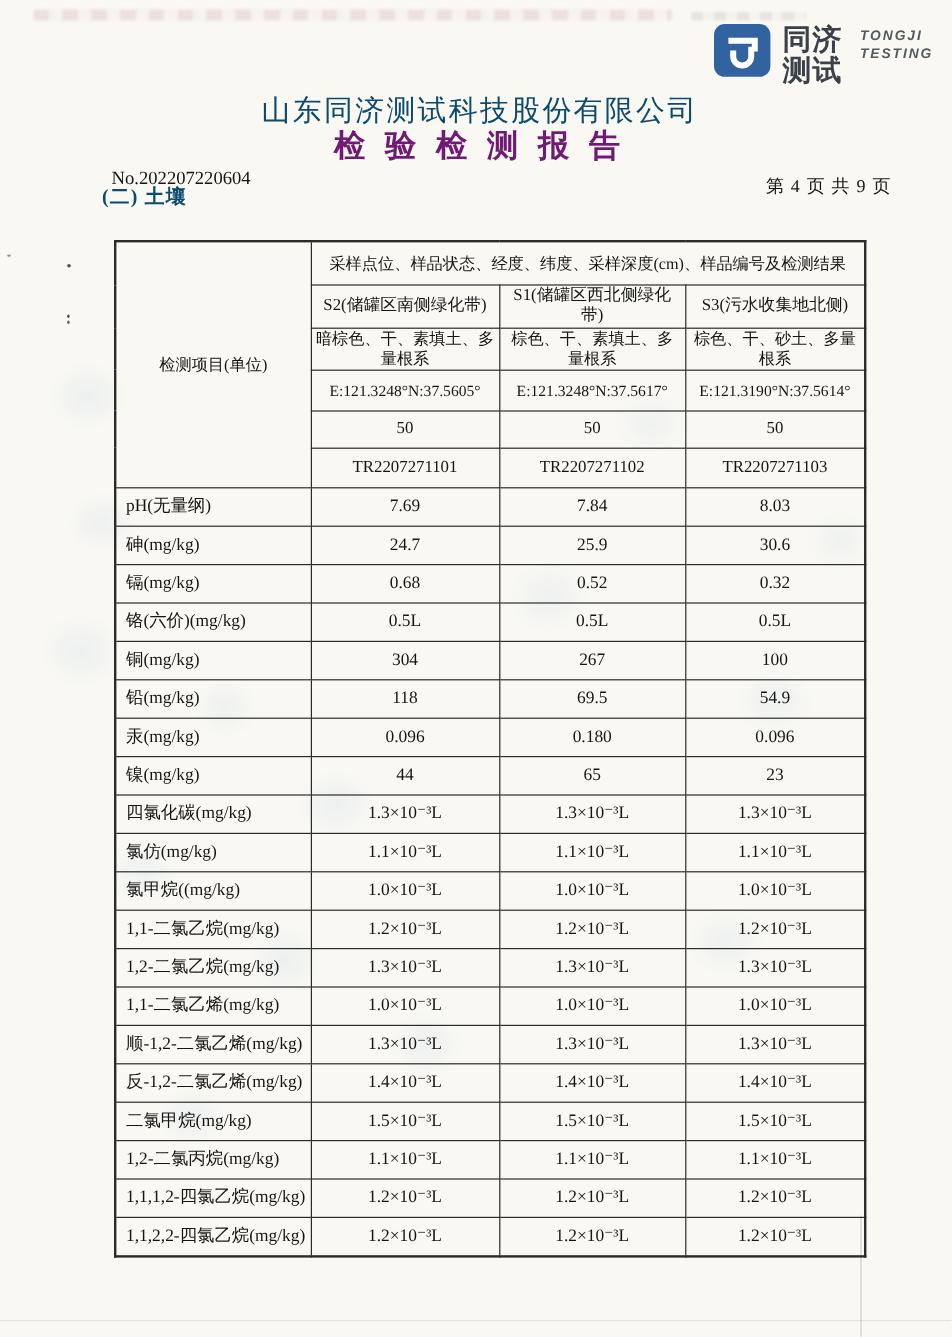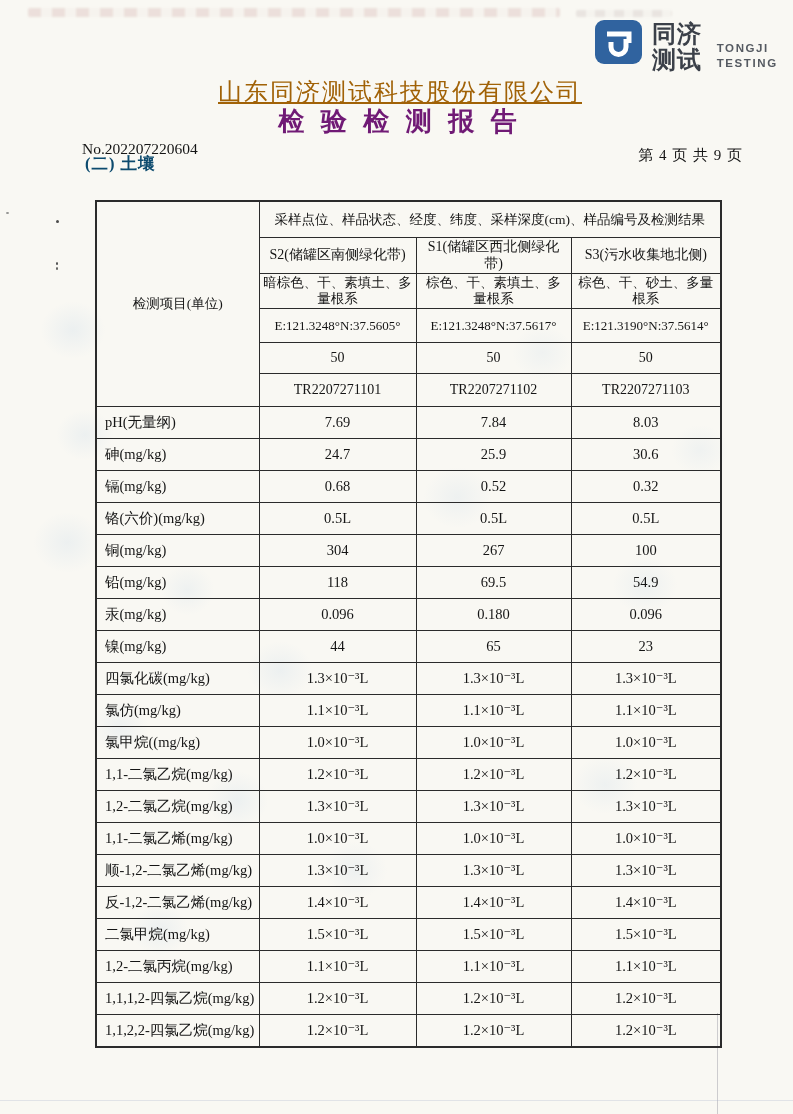--- a/index.html
+++ b/index.html
@@ -55,32 +55,32 @@
   
   .logo{position:absolute;left:594px;top:19px;display:flex;align-items:flex-start;gap:9px;}
   .logo-mark{width:49px;height:46px;flex:0 0 auto;}
   .logo-text{display:flex;flex-direction:row;margin-top:2px;}
   .logo-cn{
     font-family:"Liberation Sans","DejaVu Sans",sans-serif;
     font-size:24px;font-weight:600;color:#3b4049;letter-spacing:1px;line-height:26px;
   }
   .logo-en{
     font-family:"Liberation Sans","DejaVu Sans",sans-serif;
-    font-size:11.5px;font-weight:700;color:#555a61;letter-spacing:1.6px;line-height:15px;margin-top:20px;
+    font-size:11.5px;font-weight:700;color:#555a61;letter-spacing:1.6px;line-height:15px;margin-top:2px;font-style:italic;
   }
 
   .company-title{
     position:absolute;left:10px;top:76px;width:780px;text-align:center;
-    font-size:24px;letter-spacing:2px;color:#a16207;text-decoration:underline;
+    font-size:24px;letter-spacing:2px;color:#0c4a6e;
   }
   .report-title{
     position:absolute;left:10px;top:104px;width:780px;text-align:center;
     font-size:26px;font-weight:bold;letter-spacing:5px;color:#701a75;
   }
-  .report-no{position:absolute;left:82px;top:140px;font-size:15.5px;color:#151515;}
+  .report-no{position:absolute;left:93px;top:140px;font-size:15.5px;color:#151515;}
   .page-indicator{position:absolute;right:50px;top:146px;font-size:15px;color:#151515;letter-spacing:1px;}
   .section-title{position:absolute;left:85px;top:153px;font-size:16.5px;font-weight:bold;color:#0c4a6e;letter-spacing:1px;}
 
   
   table.report{
     position:absolute;left:95px;top:200px;width:625px;
     border-collapse:collapse;table-layout:fixed;
     border:2px solid #2b2b2b;
     font-size:14.5px;color:#151515;
   }

